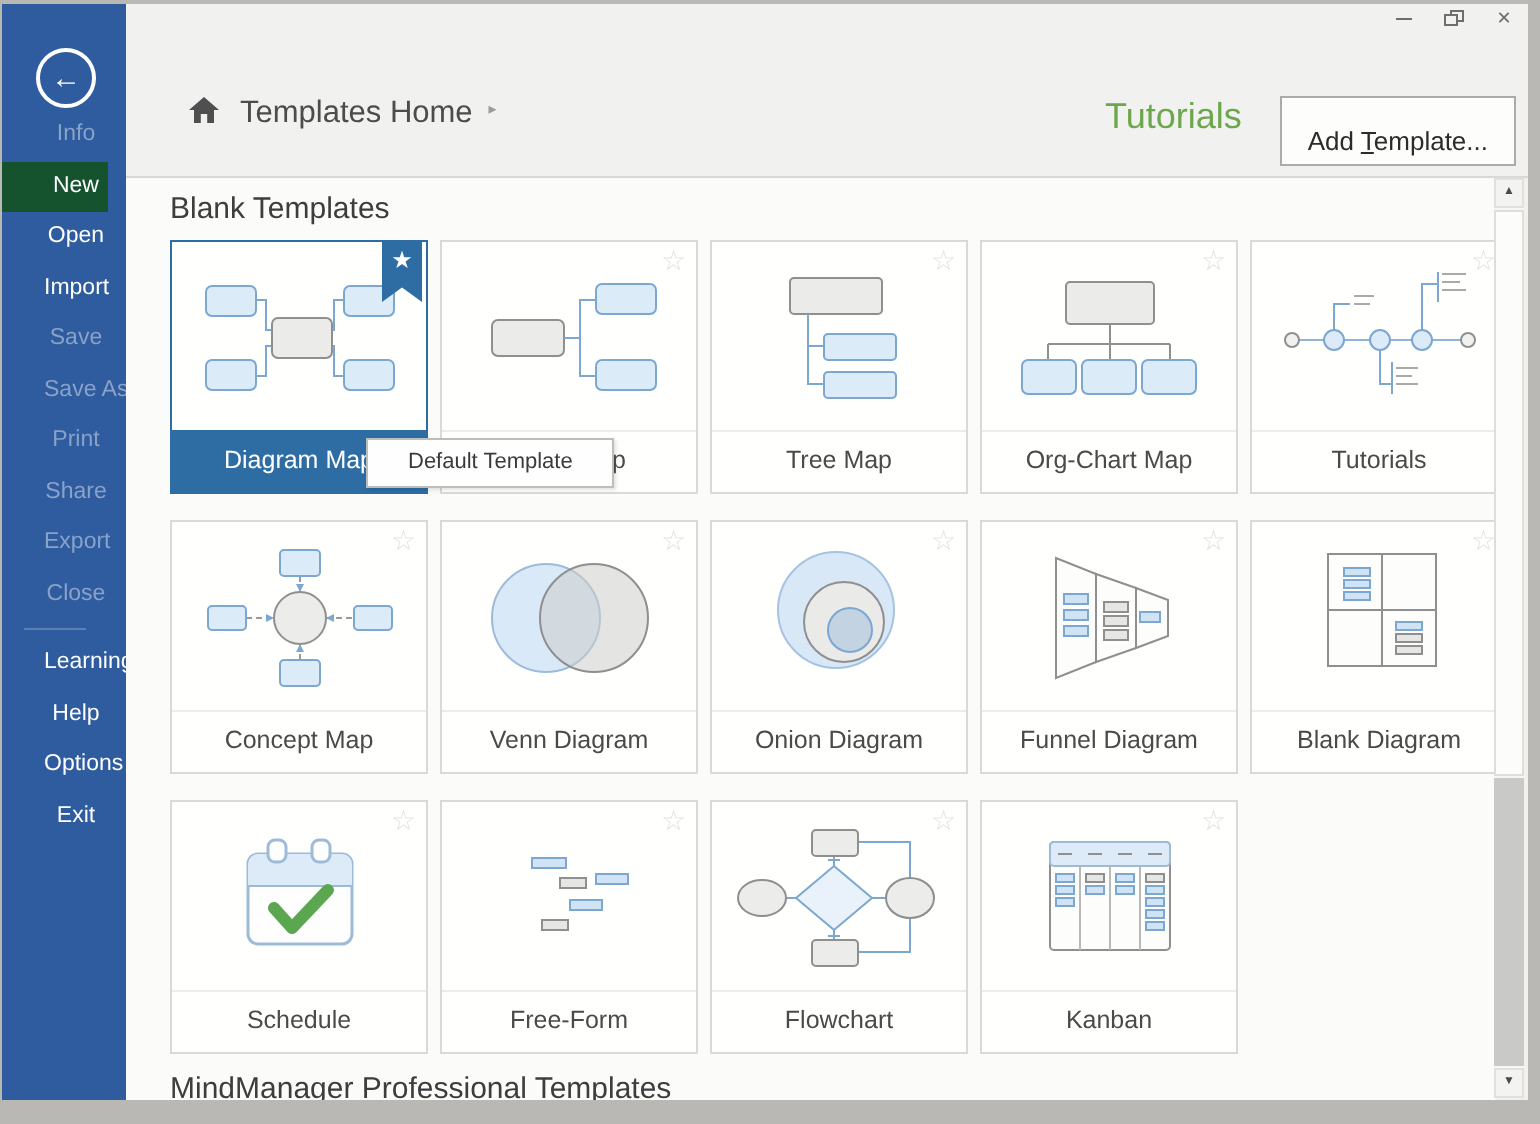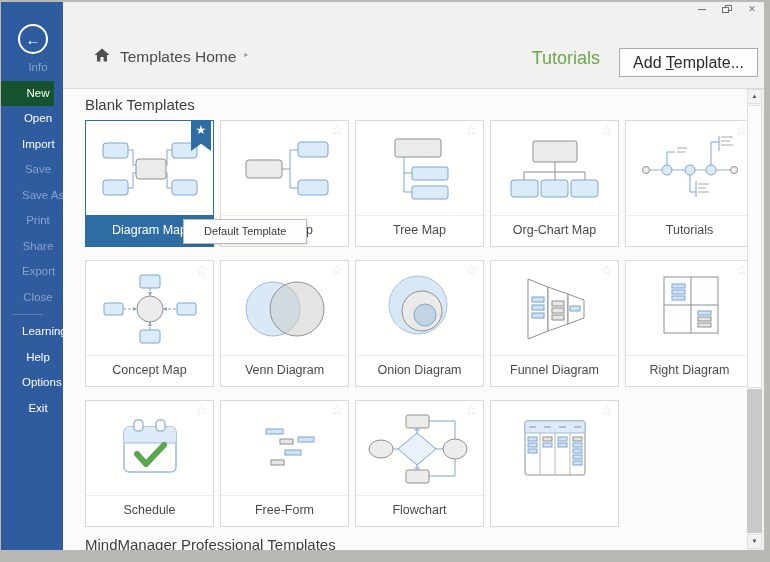--- a/index.html
+++ b/index.html
@@ -31,22 +31,22 @@
   .nav-item.selected{background:#14532d;}
   .nav-divider{height:1px;background:#5d7fb4;margin:4px 11px;}
 
   
   .header-row{position:absolute;left:93px;right:6px;top:46px;height:28px;display:flex;align-items:flex-start;}
   .home-icon{width:16px;height:14px;margin-right:10px;display:inline-flex;}
   .page-title{font-size:15.5px;color:#4c4c4c;}
   .title-chevron{font-size:8px;color:#9a9a9a;margin-left:8px;padding-top:2px;}
   .spacer{flex:1;}
   .tutorials{font-size:18px;color:#6ca74d;margin-right:19px;cursor:pointer;}
-  .add-template-btn{font-size:16px;color:#2b2b2b;background:#fdfdfc;border:1px solid #ababab;
-    padding:5px 13px 4px;cursor:pointer;white-space:nowrap;}
+  .add-template-btn{font-size:13px;color:#2b2b2b;background:#fdfdfc;border:1px solid #ababab;
+    padding:14px 13px 4px;cursor:pointer;white-space:nowrap;}
   .ukey{text-decoration:underline;}
   .header-divider{position:absolute;left:62px;right:0;top:86px;height:1px;background:#d9d9d7;}
 
   
   .content{position:absolute;left:62px;top:87px;right:16px;bottom:0;background:#fbfbfa;
     padding:7px 0 0 22px;box-sizing:border-box;overflow:hidden;}
   .section-title{font-size:15px;font-weight:400;color:#3d3d3d;margin:0 0 7px 0;}
   .grid{display:flex;flex-wrap:wrap;column-gap:6px;row-gap:13px;width:675px;margin-bottom:9px;}
   .card{width:129px;height:127px;background:#fffffe;border:1px solid #d9d9d8;box-sizing:border-box;
     position:relative;cursor:pointer;}
@@ -274,21 +274,21 @@
               <rect x="37" y="14" width="13" height="4" fill="#cfe3f5" stroke="#7ba7d0"></rect>
               <rect x="37" y="20" width="13" height="4" fill="#cfe3f5" stroke="#7ba7d0"></rect>
               <rect x="37" y="26" width="13" height="4" fill="#cfe3f5" stroke="#7ba7d0"></rect>
               <rect x="63" y="41" width="13" height="4" fill="#cfe3f5" stroke="#7ba7d0"></rect>
               <rect x="63" y="47" width="13" height="4" fill="#e6e6e5" stroke="#8f8f8f"></rect>
               <rect x="63" y="53" width="13" height="4" fill="#e6e6e5" stroke="#8f8f8f"></rect>
             </svg>
           </div>
     <span class="card-star">☆</span>
 
-    <div class="card-label">Right Diagram</div>
+    <div class="card-label">Blank Diagram</div>
   </div>
         <div class="card">
     <div class="thumb">
             <svg width="112" height="78" viewBox="0 0 110 78" fill="none">
               <rect x="29" y="17" width="52" height="45" rx="5" fill="#fefefe" stroke="#9dbbd9" stroke-width="1.5"></rect>
               <path d="M29 22 a5 5 0 0 1 5 -5 h42 a5 5 0 0 1 5 5 v11 h-52 z" fill="#ddeaf8"></path>
               <path d="M29 33 h52" stroke="#9dbbd9"></path>
               <rect x="39" y="10" width="9" height="11" rx="3.5" fill="#fefefe" stroke="#9dbbd9" stroke-width="1.5"></rect>
               <rect x="61" y="10" width="9" height="11" rx="3.5" fill="#fefefe" stroke="#9dbbd9" stroke-width="1.5"></rect>
               <path d="M42 44 l9 10 l18 -19" stroke="#5aa74f" stroke-width="6" stroke-linecap="round" stroke-linejoin="round"></path>
@@ -344,20 +344,21 @@
               <rect x="58" y="33" width="9" height="4" fill="#cfe3f5" stroke="#7ba7d0"></rect>
               <rect x="73" y="27" width="9" height="4" fill="#e6e6e5" stroke="#8f8f8f"></rect>
               <rect x="73" y="33" width="9" height="4" fill="#cfe3f5" stroke="#7ba7d0"></rect>
               <rect x="73" y="39" width="9" height="4" fill="#cfe3f5" stroke="#7ba7d0"></rect>
               <rect x="73" y="45" width="9" height="4" fill="#cfe3f5" stroke="#7ba7d0"></rect>
               <rect x="73" y="51" width="9" height="4" fill="#cfe3f5" stroke="#7ba7d0"></rect>
             </svg>
           </div>
     <span class="card-star">☆</span>
 
+    <div class="card-label">Kanban</div>
   </div>
       </div>
     <div class="section-title">MindManager Professional Templates</div>
     <div class="grid"></div>
   </div>
 
   <div class="scrollbar">
     <div class="scroll-btn up">▲</div>
     <div class="scroll-thumb-white"></div>
     <div class="scroll-grey"></div>

